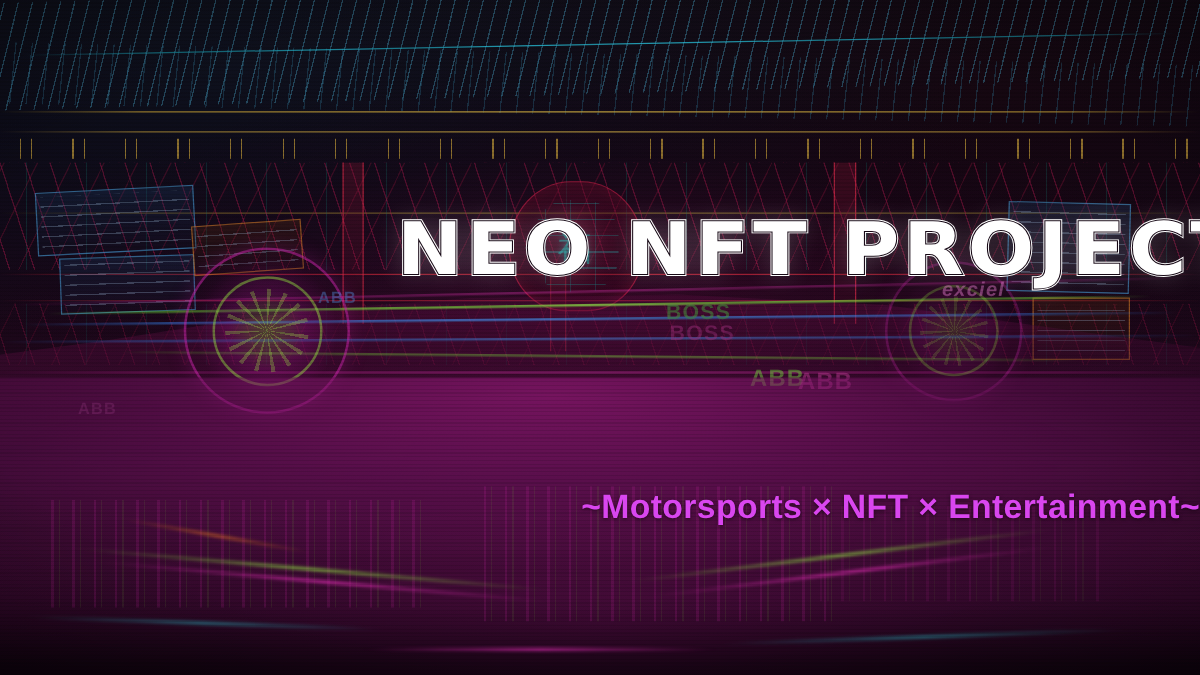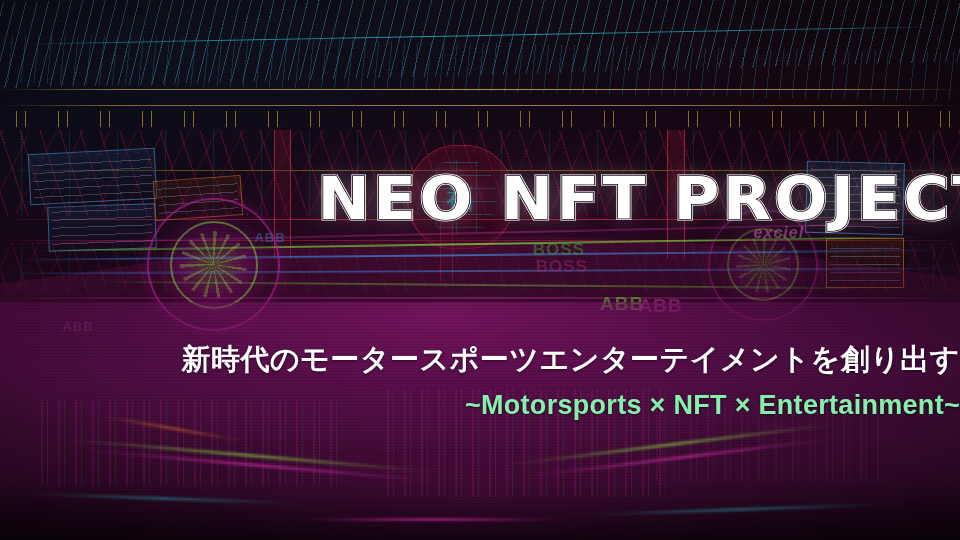--- a/index.html
+++ b/index.html
@@ -310,21 +310,21 @@
     letter-spacing: 0.5px;
     text-shadow: 0 1px 3px rgba(0,0,0,0.55);
   }
 
   .mission-en {
     position: absolute;
     left: 0; right: 0;
     top: 390px;
     font-size: 27px;
     font-weight: 700;
-    color: #86efac;
+    color: #d946ef;
     letter-spacing: 0.3px;
     text-shadow: 0 1px 3px rgba(0,0,0,0.55);
   }
 </style>
 </head>
 <body>
 
 <div id="slide">
 
   <div class="bg-layer bg-base"></div>
@@ -413,18 +413,17 @@
 
   <div class="content">
 
     <div class="title-wrap">
       <div class="title-layer fill">NEO NFT PROJECT</div>
       <div class="title-layer groove">NEO NFT PROJECT</div>
       <div class="title-layer core">NEO NFT PROJECT</div>
     </div>
 
 
-    <div class="mission-jp">新時代のモータースポーツエンターテイメントを創り出す</div>
 
     <div class="mission-en">~Motorsports × NFT × Entertainment~</div>
 
   </div>
 </div>
 
 </body></html>

